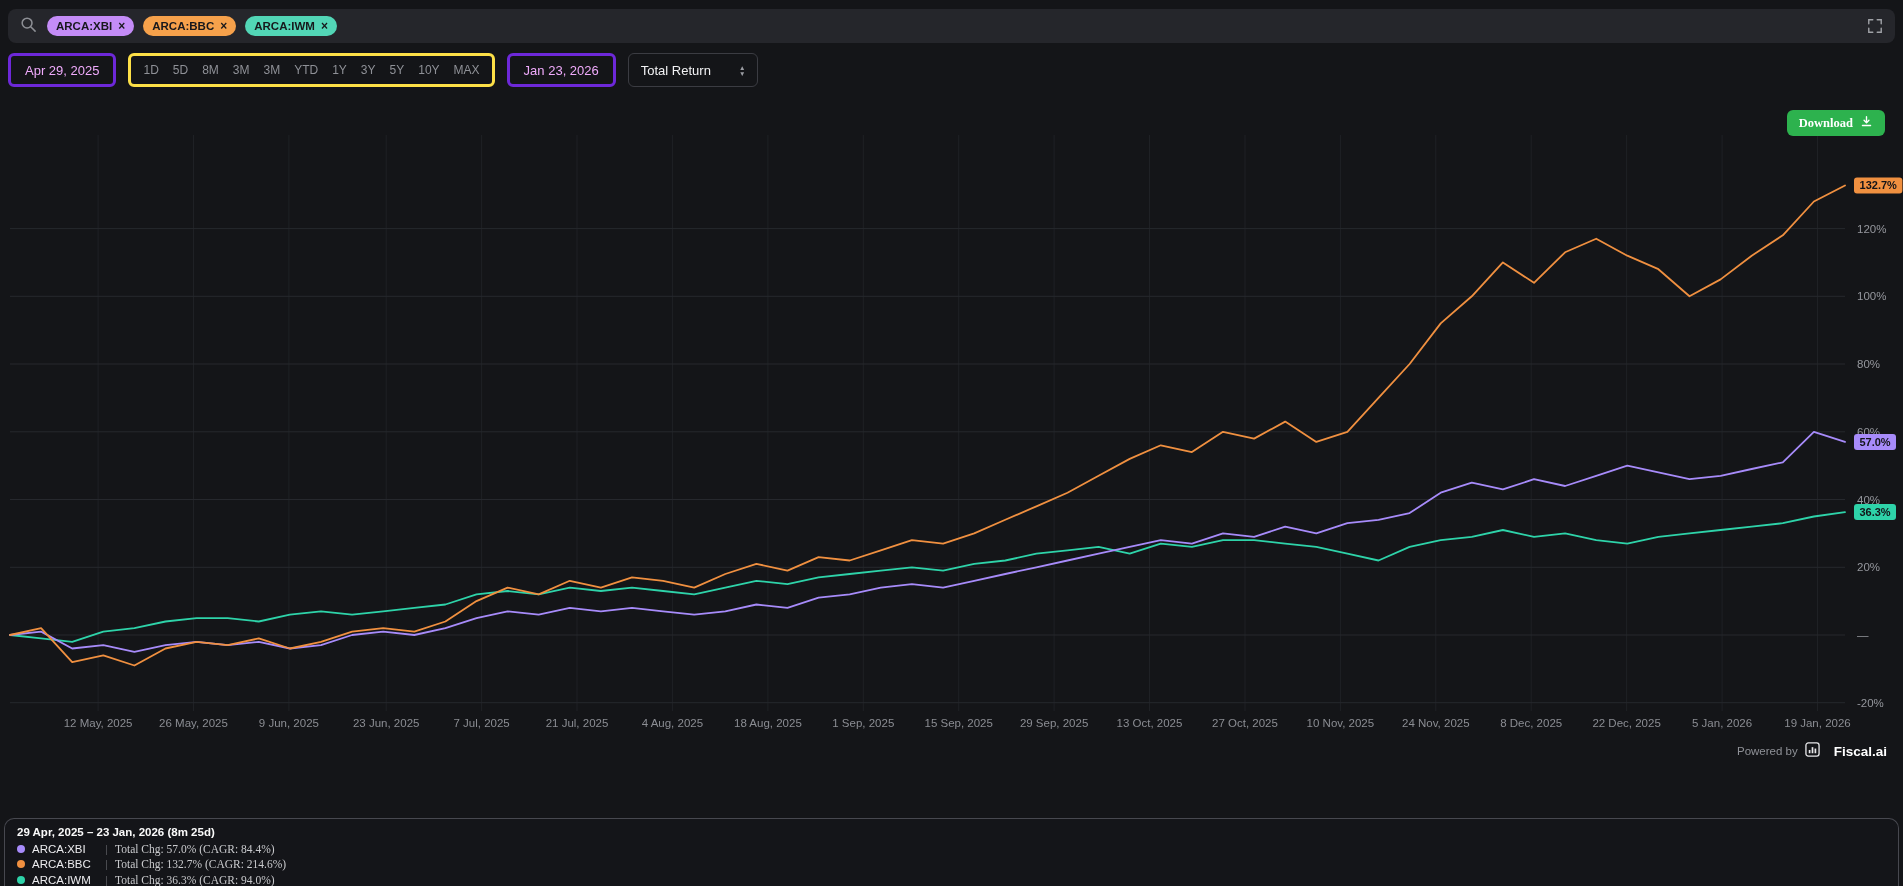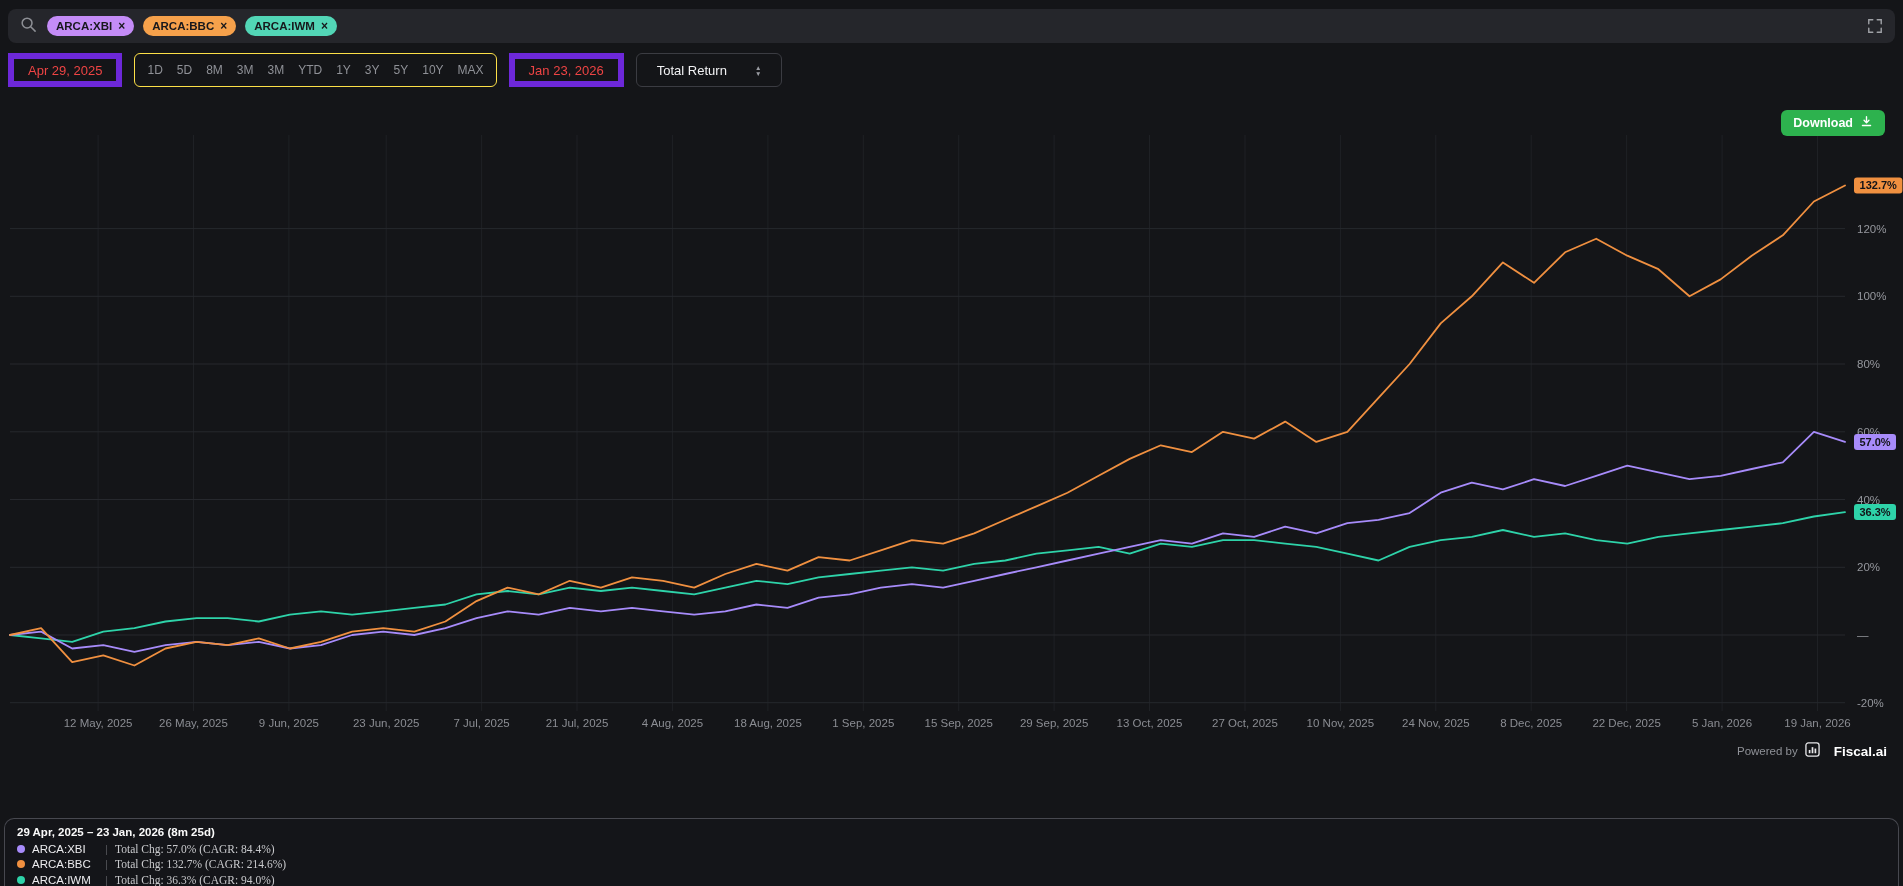--- a/index.html
+++ b/index.html
@@ -19,40 +19,40 @@
     display:flex; align-items:center; gap:6px; height:20px; padding:0 9px;
     border-radius:10px; font-size:11.5px; font-weight:700; color:#17181c; cursor:pointer;
   }
   .chip-x { font-size:12px; font-weight:700; line-height:1; }
   .sb-spacer { flex:1; }
   .icon-btn { display:flex; align-items:center; cursor:pointer; background:none; border:none; padding:0; }
 
   
   .controls { position:absolute; left:8px; top:53px; height:34px; display:flex; gap:12px; align-items:stretch; }
   .datebox {
-    border:6px solid #6d28d9; border-radius:0; display:flex; align-items:center;
-    padding:0 14px; font-size:13px; color:#ef4444; cursor:pointer; background:transparent;
-  }
-  .ranges { border:1px solid #fde047; border-radius:6px; display:flex; align-items:center; padding:0 5px; }
+    border:3px solid #6d28d9; border-radius:6px; display:flex; align-items:center;
+    padding:0 14px; font-size:13px; color:#f0abfc; cursor:pointer; background:transparent;
+  }
+  .ranges { border:3px solid #fde047; border-radius:6px; display:flex; align-items:center; padding:0 5px; }
   .range-btn {
     padding:0 7px; font-size:12px; color:#8f9197; background:none; border:none;
     font-family:inherit; cursor:pointer; height:100%;
   }
   .selectbox {
     border:1px solid #3b3c42; border-radius:6px; display:flex; align-items:center;
-    gap:28px; padding:0 20px; font-size:13px; color:#f2f2f4; cursor:pointer; background:transparent;
+    gap:28px; padding:0 12px; font-size:13px; color:#f2f2f4; cursor:pointer; background:transparent;
   }
   .chevs { display:flex; flex-direction:column; font-size:6.5px; color:#9b9da3; line-height:5px; gap:1px; }
 
   
   .download {
     position:absolute; top:110px; right:18px; height:26px; z-index:3;
     background:#2db24e; color:#fff; border:none; border-radius:6px;
     display:flex; align-items:center; gap:7px; padding:0 12px;
-    font-size:12.5px; font-weight:700; font-family:Liberation Sans, sans-serif; cursor:pointer;
+    font-size:12.5px; font-weight:700; font-family:Liberation Serif, serif; cursor:pointer;
   }
 
   
   #chart { position:absolute; left:0; top:95px; width:1903px; height:650px; }
 
   
   .powered { position:absolute; top:742px; right:16px; display:flex; align-items:center; gap:7px;margin-left:36px; }
   .powered-label { font-size:11.5px; color:#8f9197; }
   .brand { font-size:13.5px; color:#ffffff; font-weight:700; display:flex; align-items:center; gap:14px; cursor:pointer; }
 

